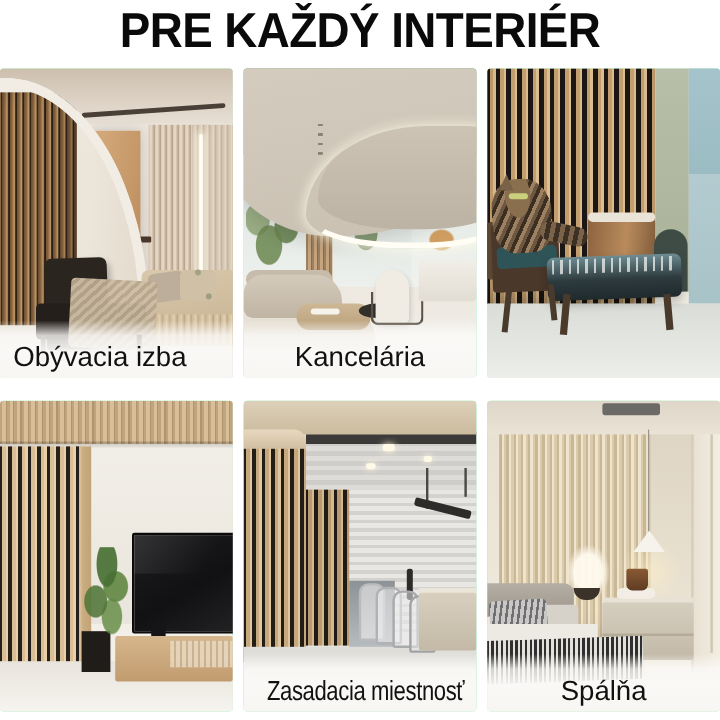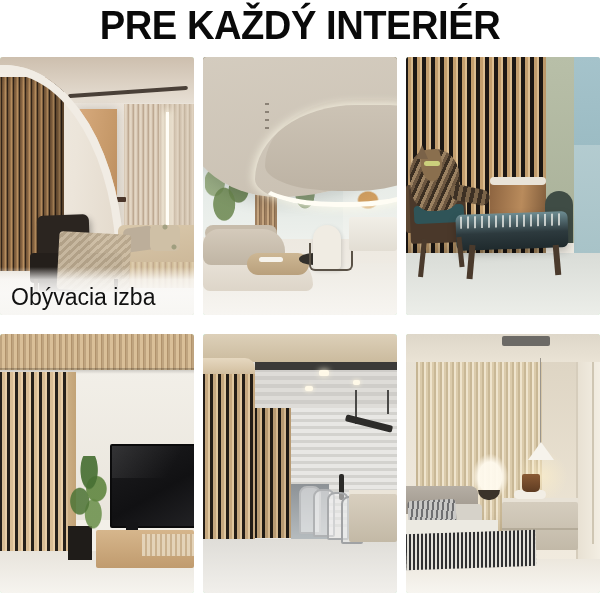--- a/index.html
+++ b/index.html
@@ -361,20 +361,23 @@
         <div class="c2-curve"></div>
         <div class="c2-sofaback"></div>
         <div class="c2-sofa"></div>
         <div class="c2-table"></div>
         <div class="c2-tablewhite"></div>
         <div class="c2-disc"></div>
         <div class="c2-chair"></div>
         <div class="c2-chairarm"></div>
         <div class="c2-desk"></div>
       </div>
+      <div class="caption cap-center">
+        <span>Kancelária</span>
+      </div>
     </div>
 
     <div class="cell">
       <div class="scene">
         <div class="c3-bg"></div>
         <div class="c3-sage"></div>
         <div class="c3-blue"></div>
         <div class="c3-blue2"></div>
         <div class="c3-slat"></div>
         <div class="c3-floor"></div>
@@ -435,20 +438,23 @@
         <div class="c5-pendwire2"></div>
         <div class="c5-pendant"></div>
         <div class="c5-post"></div>
         <div class="c5-chair1"></div>
         <div class="c5-chair2"></div>
         <div class="c5-chair3"></div>
         <div class="c5-chair4"></div>
         <div class="c5-tabletop"></div>
         <div class="c5-table"></div>
       </div>
+      <div class="caption cap-center cap-squeeze">
+        <span>Zasadacia miestnosť</span>
+      </div>
     </div>
 
     <div class="cell">
       <div class="scene">
         <div class="c6-bg"></div>
         <div class="c6-wallR"></div>
         <div class="c6-wardrobe"></div>
         <div class="c6-wardline"></div>
         <div class="c6-slat"></div>
         <div class="c6-ceil"></div>
@@ -463,16 +469,19 @@
         <div class="c6-tray"></div>
         <div class="c6-mug"></div>
         <div class="c6-vase"></div>
         <div class="c6-bowl"></div>
         <div class="c6-headboard"></div>
         <div class="c6-pillow2"></div>
         <div class="c6-pillow1"></div>
         <div class="c6-sheet"></div>
         <div class="c6-duvet"></div>
       </div>
+      <div class="caption cap-center">
+        <span>Spálňa</span>
+      </div>
     </div>
 
   </div>
 </div>
 
 </body></html>

